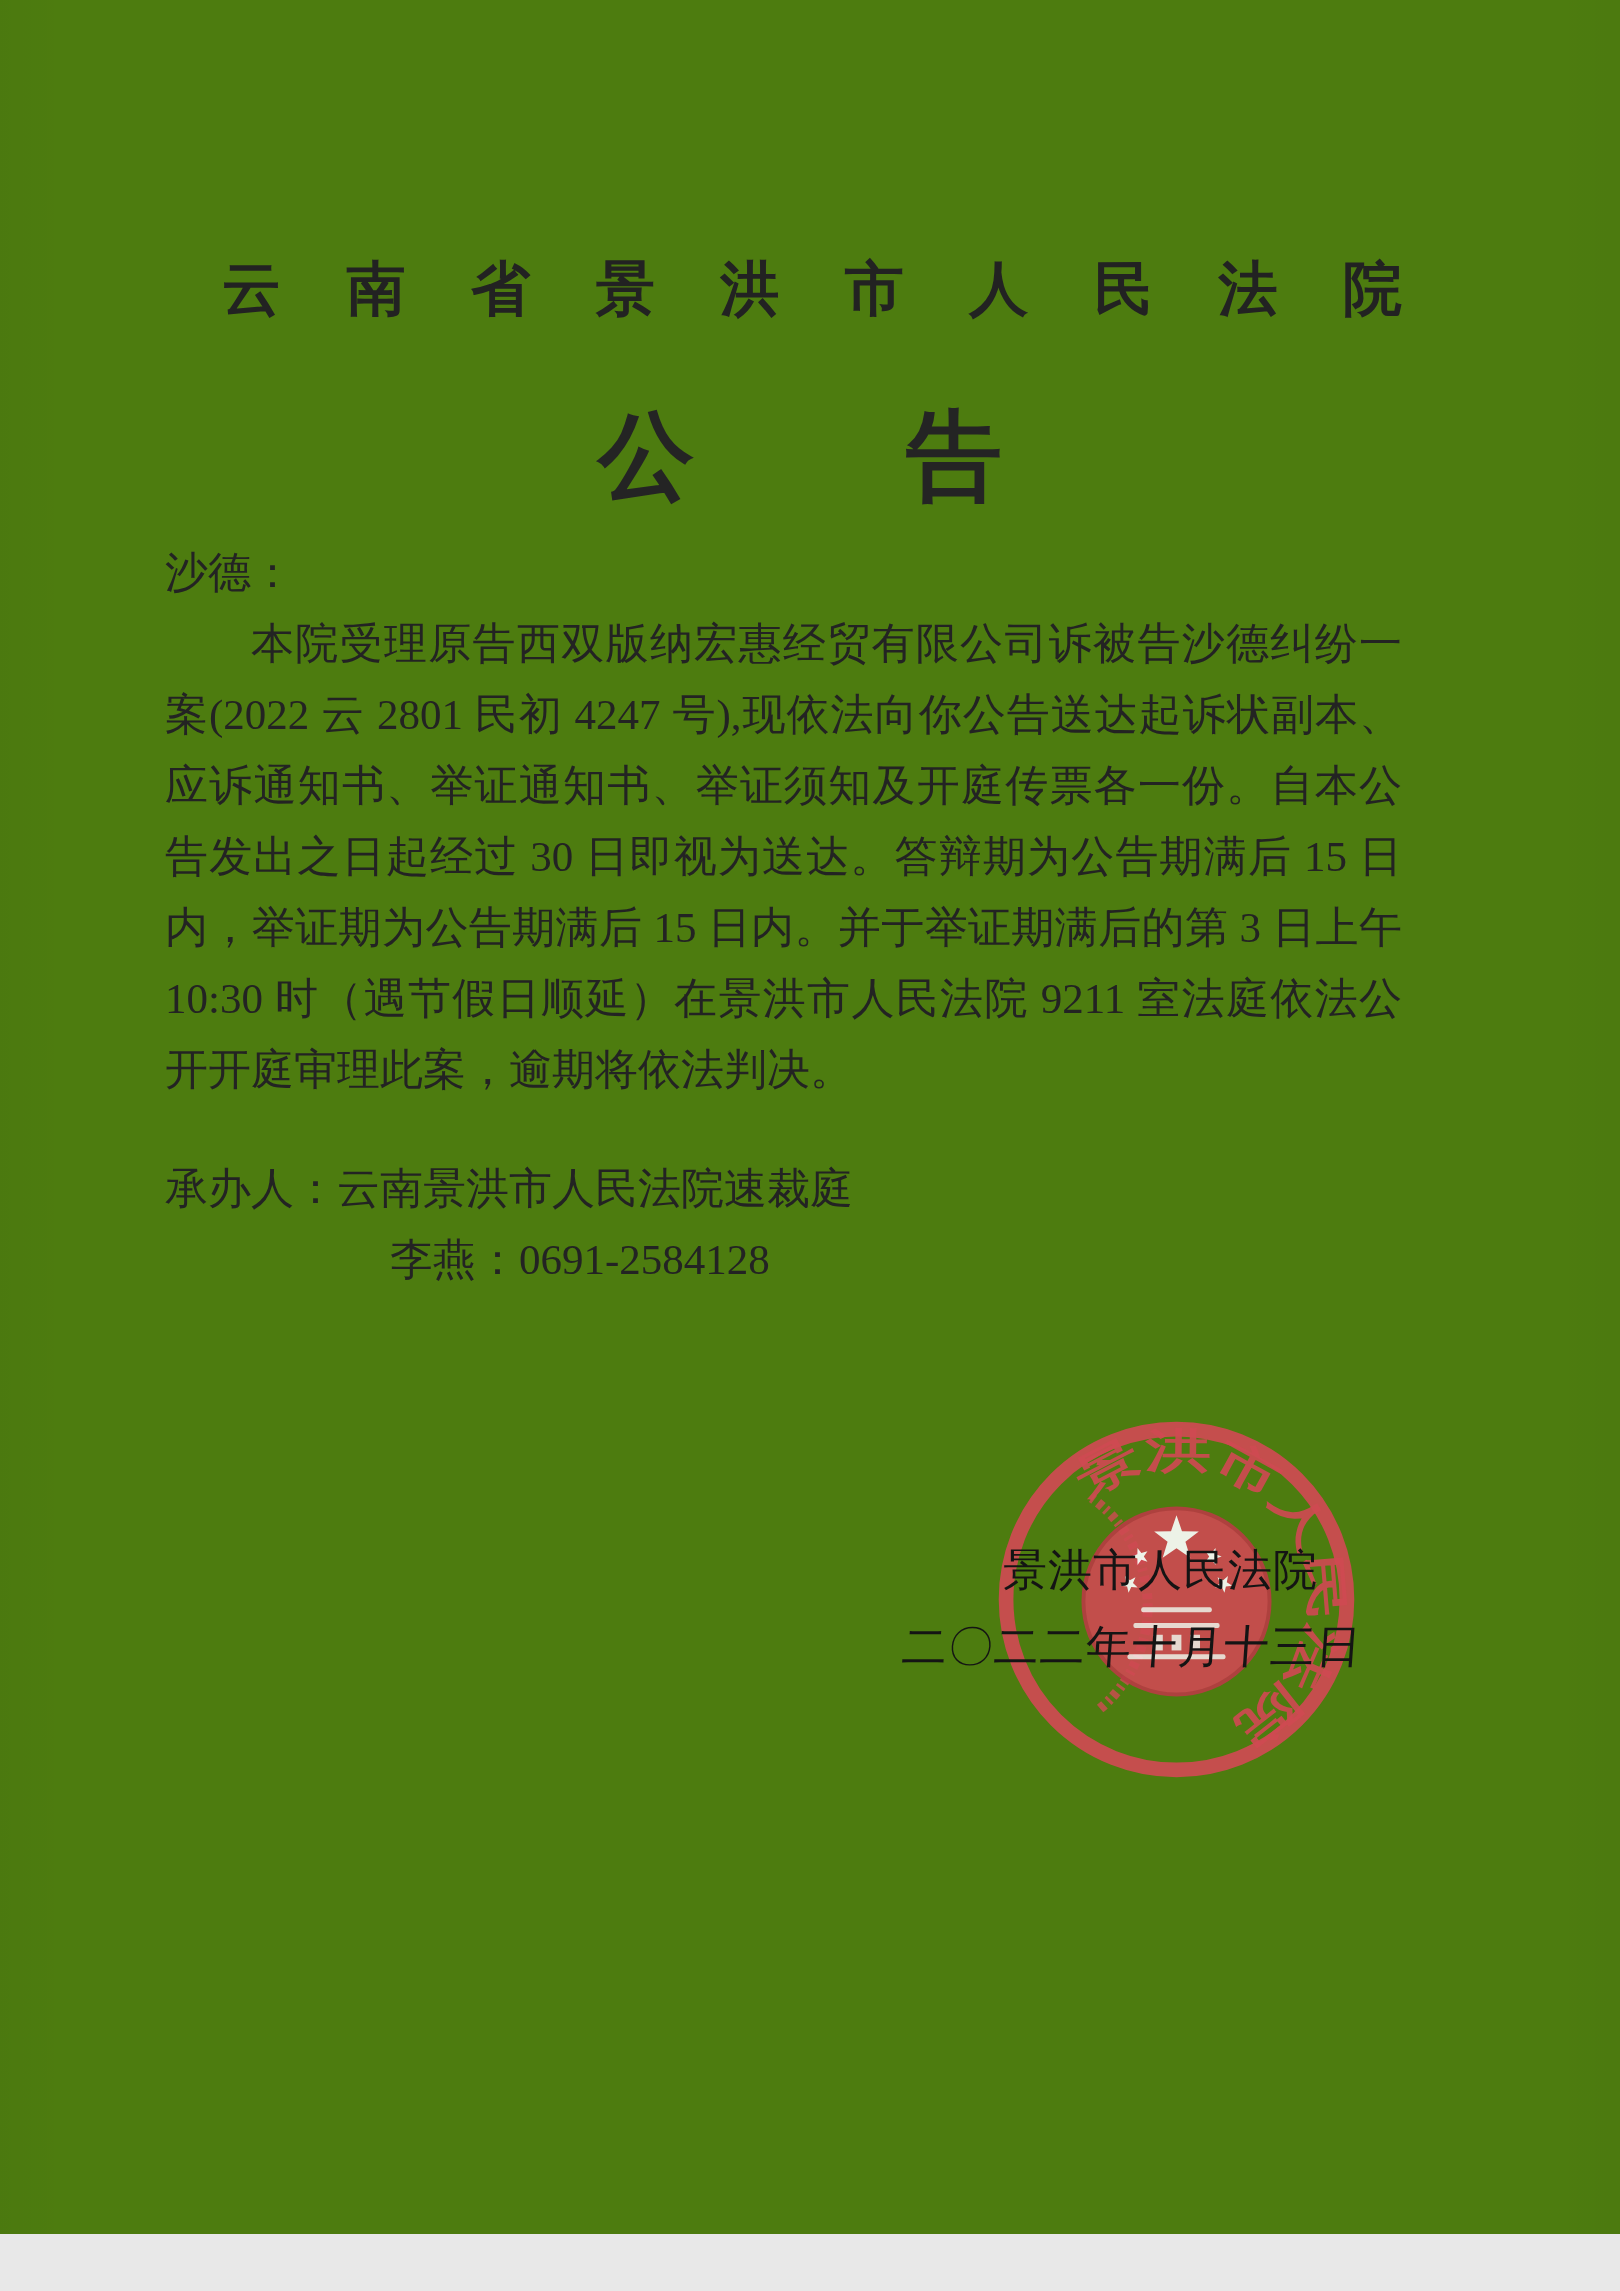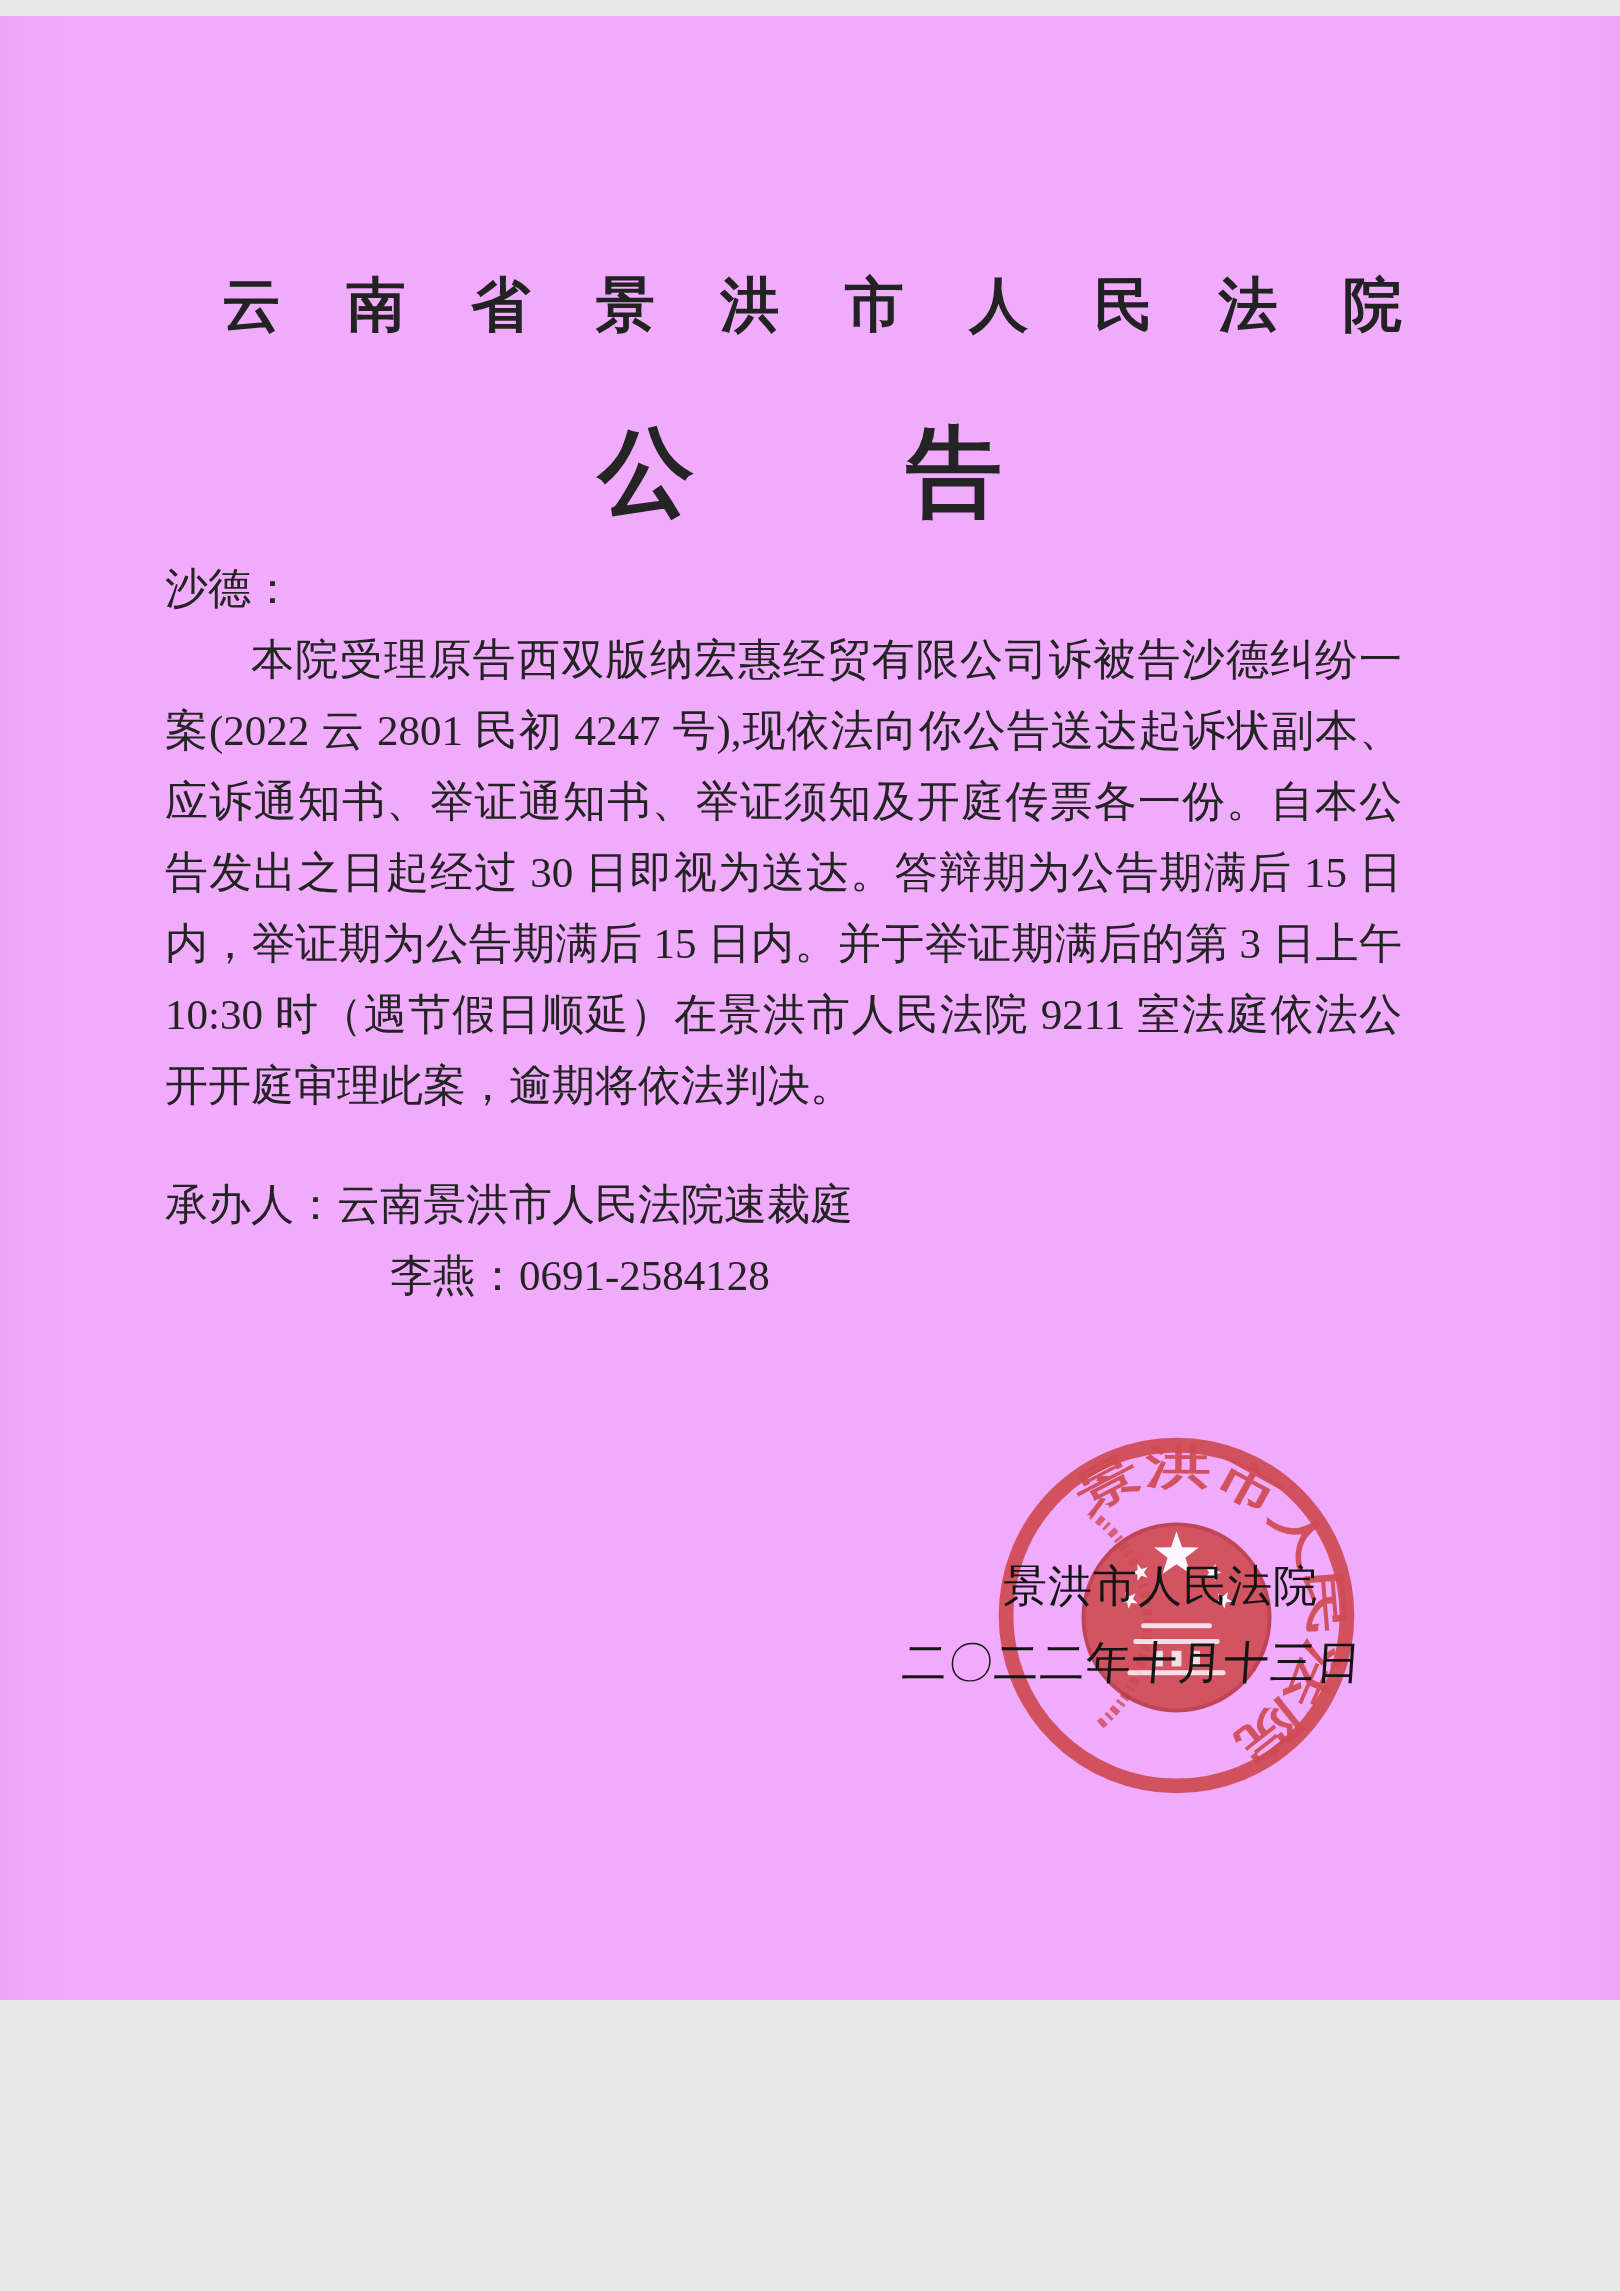--- a/index.html
+++ b/index.html
@@ -1,22 +1,22 @@
 <!DOCTYPE html>
 <html><head>
 <meta charset="utf-8">
 <style>
   * { margin: 0; padding: 0; box-sizing: border-box; }
   html, body { background: #e8e8e8; }
   .page {
     position: relative;
     width: 1620px;
-    height: 1984px;
-    margin: 16px auto;
-    background: #f0abfc;
+    height: 2234px;
+    margin: 0 auto;
+    background: #4d7c0f;
     overflow: hidden;
     font-family: "Liberation Serif", "DejaVu Serif", serif;
     color: #1e1e1e;
   }
   
   .page::after{
     content:"";
     position:absolute; inset:0;
     background: linear-gradient(90deg, rgba(0,0,0,0.025), rgba(0,0,0,0) 4%, rgba(0,0,0,0) 96%, rgba(0,0,0,0.02));
     pointer-events:none;

